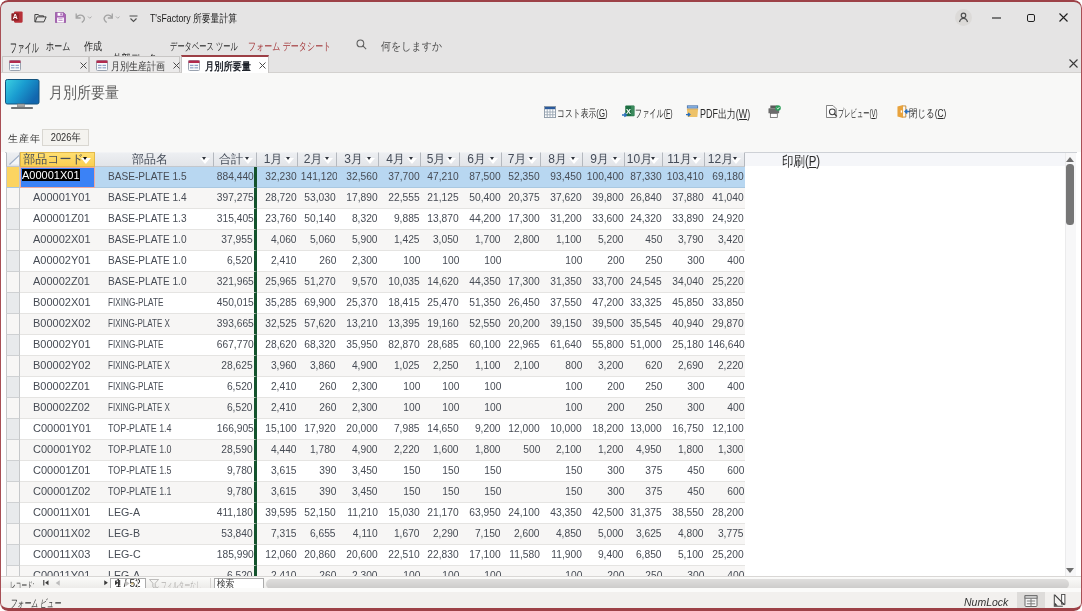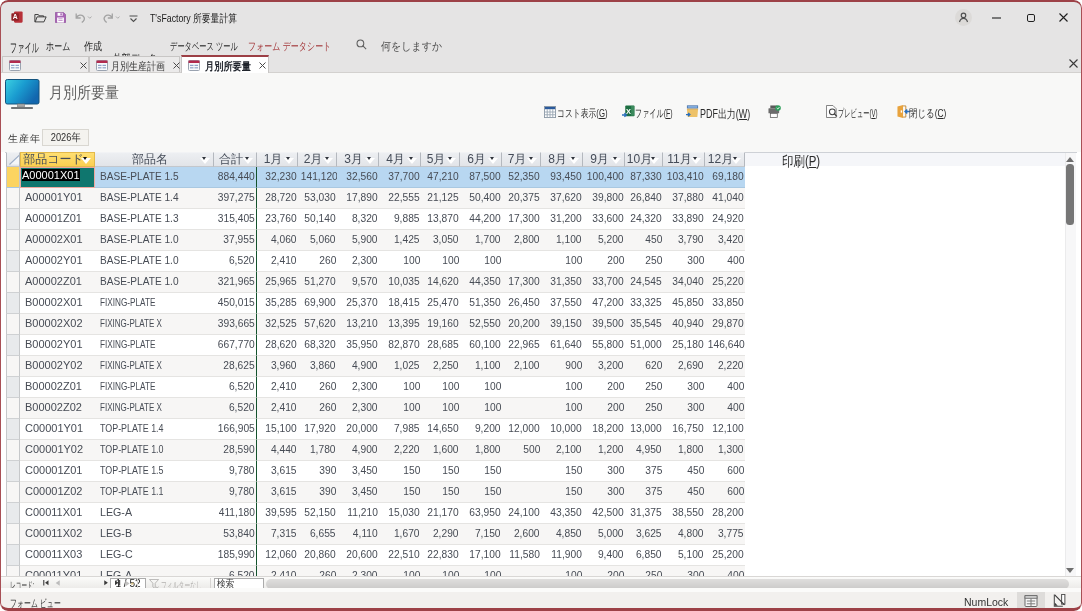--- a/index.html
+++ b/index.html
@@ -24,45 +24,45 @@
 .ds th,.ds td{overflow:hidden;white-space:nowrap;padding:0;}
 .ds th{height:14px;background:linear-gradient(#edeff2,#e2e4e8);border:solid #b4b8be;border-width:1px 1px 1px 0;border-top-color:#f2f3f5;border-bottom-color:#c3c7cc;
  font-weight:normal;color:#454c58;font-size:12px;position:relative;}
 .ds th:first-child{border-left-width:1px;}
 .ds th .cap{display:block;line-height:13px;text-align:center;padding-right:8px;}
 .ds th .dd{position:absolute;right:3px;top:4.5px;width:0;height:0;border-left:5px solid transparent;border-right:5px solid transparent;border-top:6.5px solid #fff;}
 .ds th .dd:after{content:"";position:absolute;left:-2.8px;top:-6.4px;border-left:2.8px solid transparent;border-right:2.8px solid transparent;border-top:3.8px solid #30343c;}
 .ds th.hsel{background:linear-gradient(#ffdf71,#fbcf52);border-color:#e3b94a;border-left-width:1px;}
 .ds th.hsel .dd:after{border-top-color:#111;}
 .ds td{height:21px;border-bottom:1px solid #e5e4e2;color:#474c55;background:#fff;vertical-align:top;padding-top:3.5px;line-height:11px;}
-.ds td.ftz{border-right:1px solid #14532d;}
+.ds td.ftz{border-right:3px solid #14532d;}
 .nx{display:inline-block;transform:scaleX(0.93);transform-origin:100% 50%;white-space:nowrap;}
 .ds td.rsel{padding-top:0;background:#e8eaec;border-right:1px solid #c6c8ca;border-bottom:1px solid #cfd1d3;border-left:1px solid #c6c8ca;}
 .ds td.rsel.cur{background:#fcd460;}
 .ds tr.alt td{background:#f7f6f5;}
 .ds tr.sel td{background:#b8d7f1;border-bottom-color:#a9c8e1;}
 .ds tr.sel td.rsel{background:#fcd460;}
-.ds td.code,.ds td.pname{padding-left:5px;}
+.ds td.code,.ds td.pname{padding-left:13px;}
 .ds td.num{text-align:right;padding-right:1px;}
-.ds tr.sel td.editcell{background:#0f766e;border:1.5px solid #eda89f;padding:0 0 0 1px;vertical-align:top;}
+.ds tr.sel td.editcell{background:#3b82f6;border:1.5px solid #eda89f;padding:0 0 0 1px;vertical-align:top;}
 .seltext{background:#000;color:#fff;font-size:11px;line-height:12px;display:inline-block;margin-top:0.5px;}
 .corner{position:relative;background:#dfe3ea;}
 .corner svg{position:absolute;left:1px;top:1px;}
 
 .vtrack{position:absolute;left:1064.5px;top:152.5px;width:11.5px;height:423.5px;background:#f7f7f8;border-left:1px solid #ebebec;}
 .vthumb{position:absolute;left:1066px;top:164px;width:7.5px;height:61px;background:#767676;border-radius:3.5px;}
 
 .navbar{position:absolute;left:1px;top:576px;width:1080px;height:13px;background:linear-gradient(#fbfbfa,#ebeae8);border-top:1px solid #d9d7d5;}
 .nsep{position:absolute;top:1px;width:1px;height:11px;background:#d6d4d2;}
 .nv{position:absolute;font-size:10.5px;color:#3d3d3d;}
 .navbox{position:absolute;left:62px;top:1px;width:36px;height:11px;background:#fff;border:1px solid #ababab;text-align:center;line-height:9px;font-size:10px;color:#222;margin-left:47px;}
 .searchbox{position:absolute;left:212.5px;top:1px;width:50px;height:11px;background:#fff;border:1px solid #ababab;font-size:10px;line-height:9px;color:#333;padding-left:2px;}
 .hthumb{position:absolute;left:265px;top:1.5px;width:803px;height:10px;background:linear-gradient(#dfdedd,#cbcac9);border-radius:5px;}
 
-.statusbar{position:absolute;left:1px;top:592px;width:1080px;height:16px;background:#f2f0ee;}
+.statusbar{position:absolute;left:1px;top:592px;width:1080px;height:16px;background:#f2f0ee;font-style:italic;}
 .gapband{position:absolute;left:1px;top:588px;width:1080px;height:4px;background:#fbfbfa;}
 
 .winborder{position:absolute;inset:0;border:1px solid #a84f55;border-top:2.5px solid #9d4147;border-bottom:3px solid #9d4147;border-radius:8px;pointer-events:none;z-index:99;}
 </style></head>
 <body>
 <div class="winwrap">
 <div class="abs" style="left:11px;top:11px;">
       <svg width="12" height="12" viewBox="0 0 16 16">
         <rect x="4" y="0.5" width="11.5" height="15" rx="1.5" fill="#b73038"></rect>
         <rect x="0.5" y="3" width="10" height="10" rx="1" fill="#8f2227"></rect>
@@ -525,21 +525,21 @@
             <td class="code">B00002Y02</td>
             <td class="pname"><span class="sx" style="transform:scaleX(0.73)">FIXING-PLATE X</span></td>
             <td class="num ftz"><span class="nx">28,625</span></td>
             <td class="num"><span class="nx">3,960</span></td>
             <td class="num"><span class="nx">3,860</span></td>
             <td class="num"><span class="nx">4,900</span></td>
             <td class="num"><span class="nx">1,025</span></td>
             <td class="num"><span class="nx">2,250</span></td>
             <td class="num"><span class="nx">1,100</span></td>
             <td class="num"><span class="nx">2,100</span></td>
-            <td class="num"><span class="nx">900</span></td>
+            <td class="num"><span class="nx">800</span></td>
             <td class="num"><span class="nx">3,200</span></td>
             <td class="num"><span class="nx">620</span></td>
             <td class="num"><span class="nx">2,690</span></td>
             <td class="num"><span class="nx">2,220</span></td>
           </tr>
 <tr class="">
             <td class="rsel"></td>
             <td class="code">B00002Z01</td>
             <td class="pname"><span class="sx" style="transform:scaleX(0.745)">FIXING-PLATE</span></td>
             <td class="num ftz"><span class="nx">6,520</span></td>

